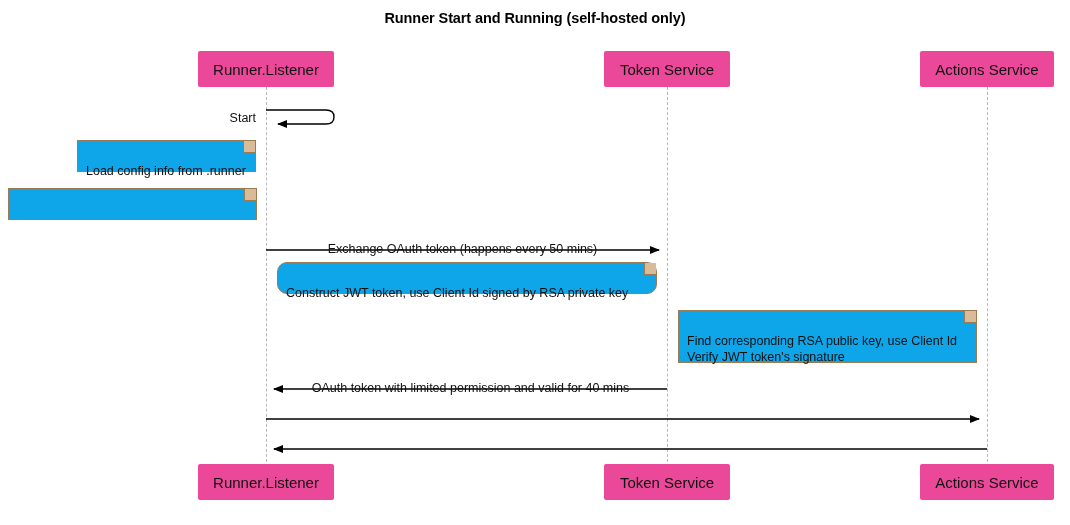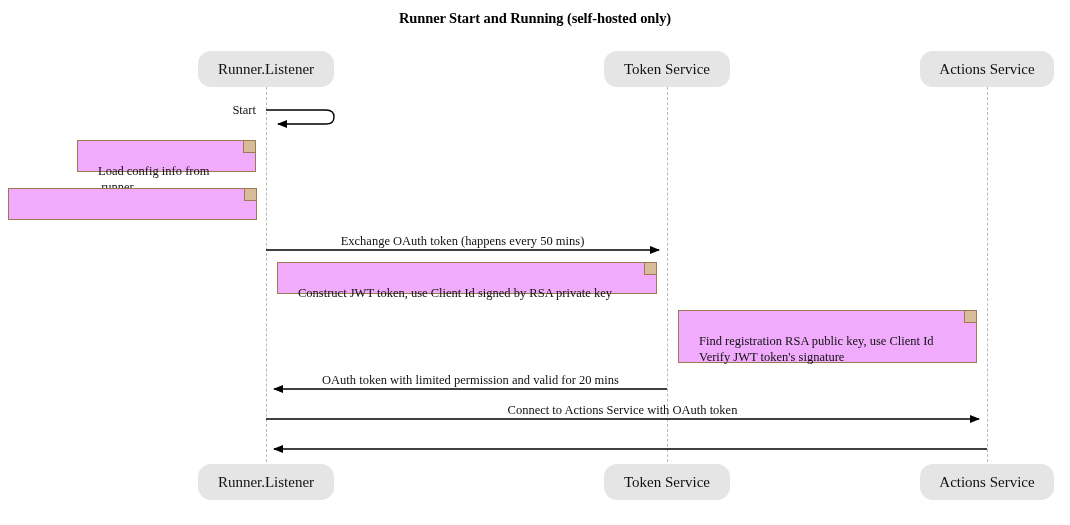--- a/index.html
+++ b/index.html
@@ -13,82 +13,82 @@
     position: relative;
     font-family: "Liberation Sans", "DejaVu Sans", sans-serif;
     overflow: hidden;
     color: #1a1a1a;
   }
   #diagram {
     position: absolute;
     left: 0; top: 0;
     width: 894px;
     height: 525px;
-    font-family: Liberation Serif, serif;
   }
   .title {
     position: absolute;
     left: 0;
     top: 10px;
     width: 1070px;
     text-align: center;
     font-size: 14.5px;
     font-weight: bold;
     color: #000000;
     letter-spacing: -0.1px;
   }
   
   .participant {
     position: absolute;
-    background: #e5e5e5;
-    border-radius: 13px;
+    background: #ec4899;
+    border-radius: 2px;
     display: flex;
     align-items: center;
     justify-content: center;
     font-size: 15px;
     color: #111111;
     height: 36px;
     box-sizing: border-box;
     white-space: nowrap;
   }
   
   .lifeline {
     position: absolute;
     width: 0;
     border-left: 1px dashed #b9b9b9;
   }
   
   .note {
     position: absolute;
-    background: #f0abfc;
+    background: #0ea5e9;
     border: 1px solid #9c7a52;
     box-sizing: border-box;
     font-size: 12.5px;
     color: #111111;
-    padding: 6px 8px 6px 20px;
+    padding: 6px 8px 6px 8px;
     line-height: 16px;
     white-space: pre-line;
   }
   .note-fold {
     position: absolute;
     top: 0;
     right: 0;
     width: 11px;
     height: 11px;
     background: #d8bb99;
     border-left: 1px solid #9c7a52;
     border-bottom: 1px solid #9c7a52;
   }
   
   .msg-label {
     position: absolute;
     font-size: 12.5px;
     color: #111111;
     white-space: nowrap;
     text-align: center;
+    margin-top: 8px;
   }
   svg.overlay {
     position: absolute;
     left: 0; top: 0;
     width: 1070px;
     height: 525px;
     pointer-events: none;
   }
 </style>
 </head>
@@ -150,38 +150,37 @@
 
     <g>
       <line x1="987" y1="449" x2="274" y2="449" stroke="#000000" stroke-width="1.4" marker-end="url(#arrowL)"></line>
     </g>
   </svg>
 
   <div class="msg-label" style="left:196px; top:103px; width:60px; text-align:right;">Start</div>
 
   <div class="msg-label" style="left:266px; top:234px; width:393px;text-align:center;">Exchange OAuth token (happens every 50 mins)</div>
 
-  <div class="msg-label" style="left:274px; top:373px; width:393px;">OAuth token with limited permission and valid for 20 mins</div>
+  <div class="msg-label" style="left:274px; top:373px; width:393px;">OAuth token with limited permission and valid for 40 mins</div>
 
-  <div class="msg-label" style="left:266px; top:403px; width:713px;">Connect to Actions Service with OAuth token</div>
 
 
   <div class="note" style="left:77px; top:140px; width:179px; height:32px;">
     <span>Load config info from .runner</span>
     <span class="note-fold"></span>
   </div>
 
   <div class="note" style="left:8px; top:188px; width:249px; height:32px;">
     <span class="note-fold"></span>
   </div>
 
-  <div class="note" style="left:277px; top:262px; width:380px; height:32px;">
+  <div class="note" style="left:277px; top:262px; width:380px; height:32px;border-radius:10px;">
     <span>Construct JWT token, use Client Id signed by RSA private key</span>
     <span class="note-fold"></span>
   </div>
 
   <div class="note" style="left:678px; top:310px; width:299px; height:53px;">
-    <span>Find registration RSA public key, use Client Id
+    <span>Find corresponding RSA public key, use Client Id
 Verify JWT token's signature</span>
     <span class="note-fold"></span>
   </div>
 
 </div>
 
 </body></html>

